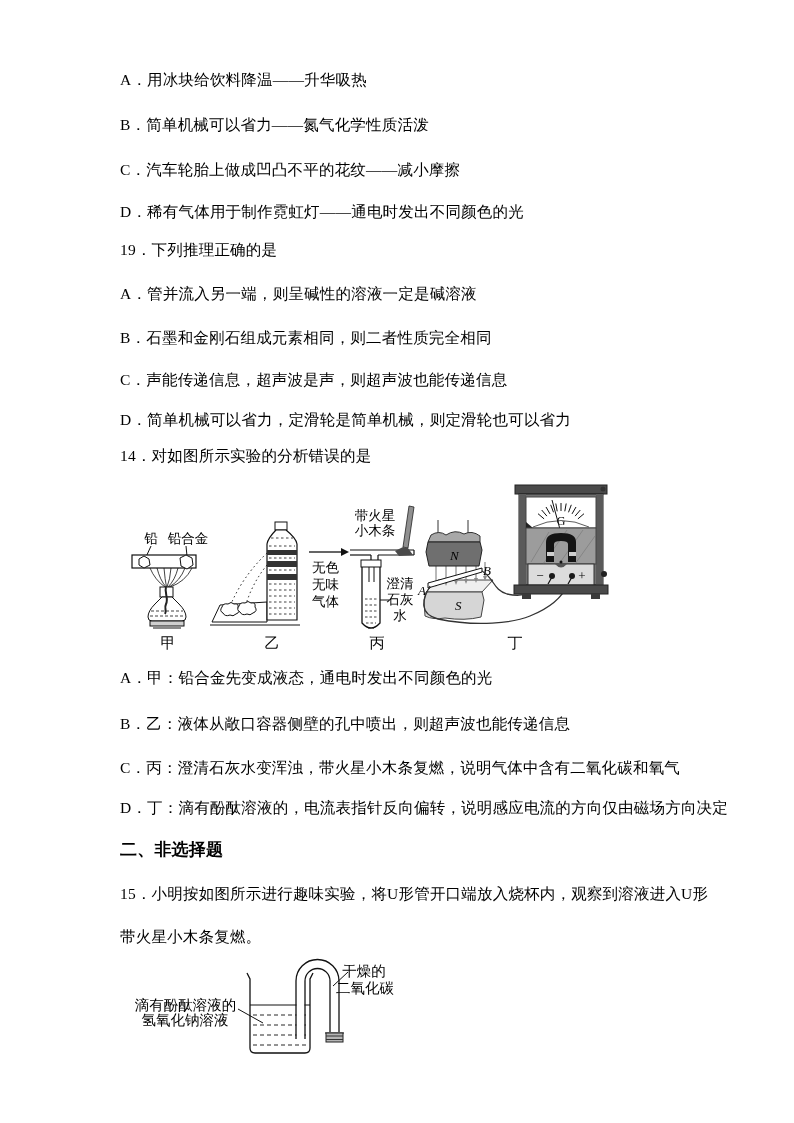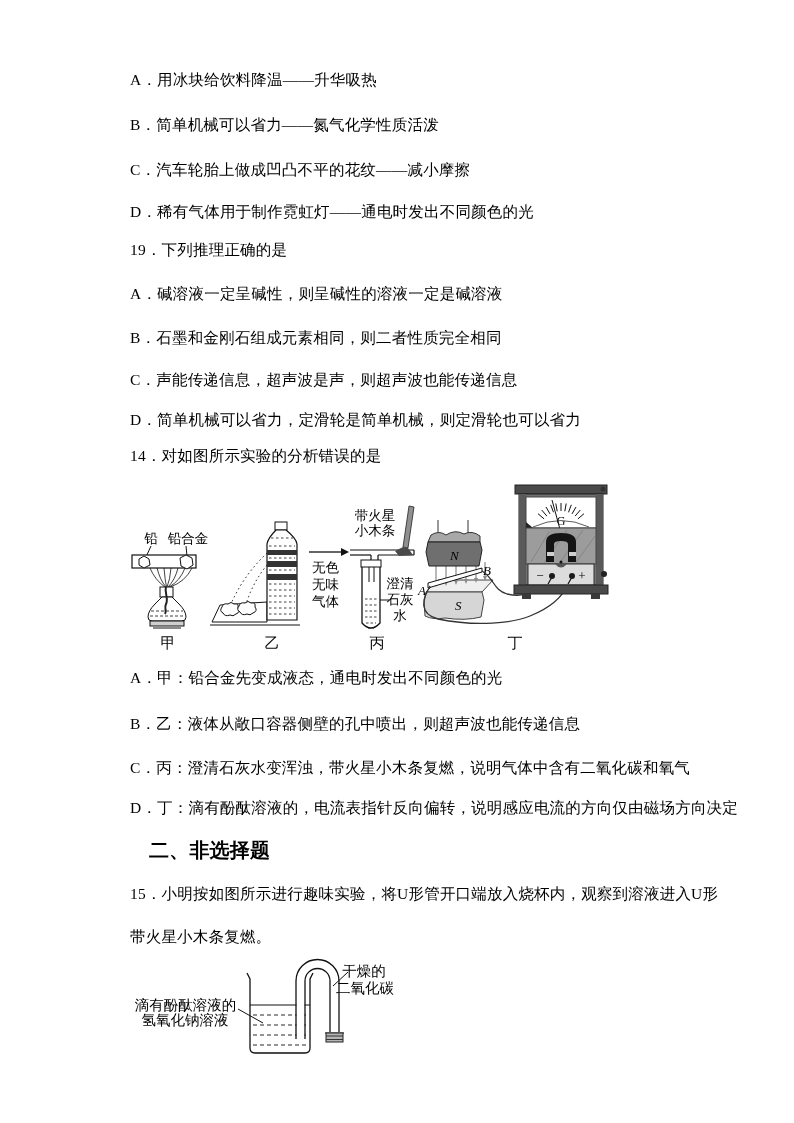--- a/index.html
+++ b/index.html
@@ -1,36 +1,36 @@
 <!DOCTYPE html>
 <html><head>
 <meta charset="utf-8">
 <style>
   html,body{margin:0;padding:0;background:#fff;}
   body{width:794px;height:1123px;position:relative;
        font-family:"Liberation Serif","DejaVu Serif",serif;color:#000;}
-  .line{position:absolute;left:130px;font-size:15.5px;line-height:20px;
+  .line{position:absolute;left:120px;font-size:15.5px;line-height:20px;
         white-space:nowrap;letter-spacing:0.2px;}
-  .bold{font-weight:bold;font-size:20px;margin-left:19px;}
+  .bold{font-weight:bold;font-size:17px;}
   .fig{position:absolute;}
   svg text{font-family:"Liberation Serif","DejaVu Serif",serif;fill:#000;}
   .cap{font-size:15px;}
   .flabel{font-size:13.5px;}
   .serifletter{font-size:13px;font-style:italic;}
 </style>
 </head>
 <body>
 
 <div class="line" style="top:70px">A．用冰块给饮料降温——升华吸热</div>
 <div class="line" style="top:115px">B．简单机械可以省力——氮气化学性质活泼</div>
 <div class="line" style="top:160px">C．汽车轮胎上做成凹凸不平的花纹——减小摩擦</div>
 <div class="line" style="top:202px">D．稀有气体用于制作霓虹灯——通电时发出不同颜色的光</div>
 
 <div class="line" style="top:240px">19．下列推理正确的是</div>
-<div class="line" style="top:284px">A．碱溶液一定呈碱性，则呈碱性的溶液一定是碱溶液</div>
+<div class="line" style="top:284px">A．管并流入另一端，则呈碱性的溶液一定是碱溶液</div>
 <div class="line" style="top:328px">B．石墨和金刚石组成元素相同，则二者性质完全相同</div>
 <div class="line" style="top:370px">C．声能传递信息，超声波是声，则超声波也能传递信息</div>
 <div class="line" style="top:410px">D．简单机械可以省力，定滑轮是简单机械，则定滑轮也可以省力</div>
 
 <div class="line" style="top:446px">14．对如图所示实验的分析错误的是</div>
 
 <svg class="fig" style="left:125px;top:480px" width="570" height="185" viewBox="0 0 570 185">
 
   <g>
     <text class="flabel" x="26" y="63" text-anchor="middle">铅</text>

